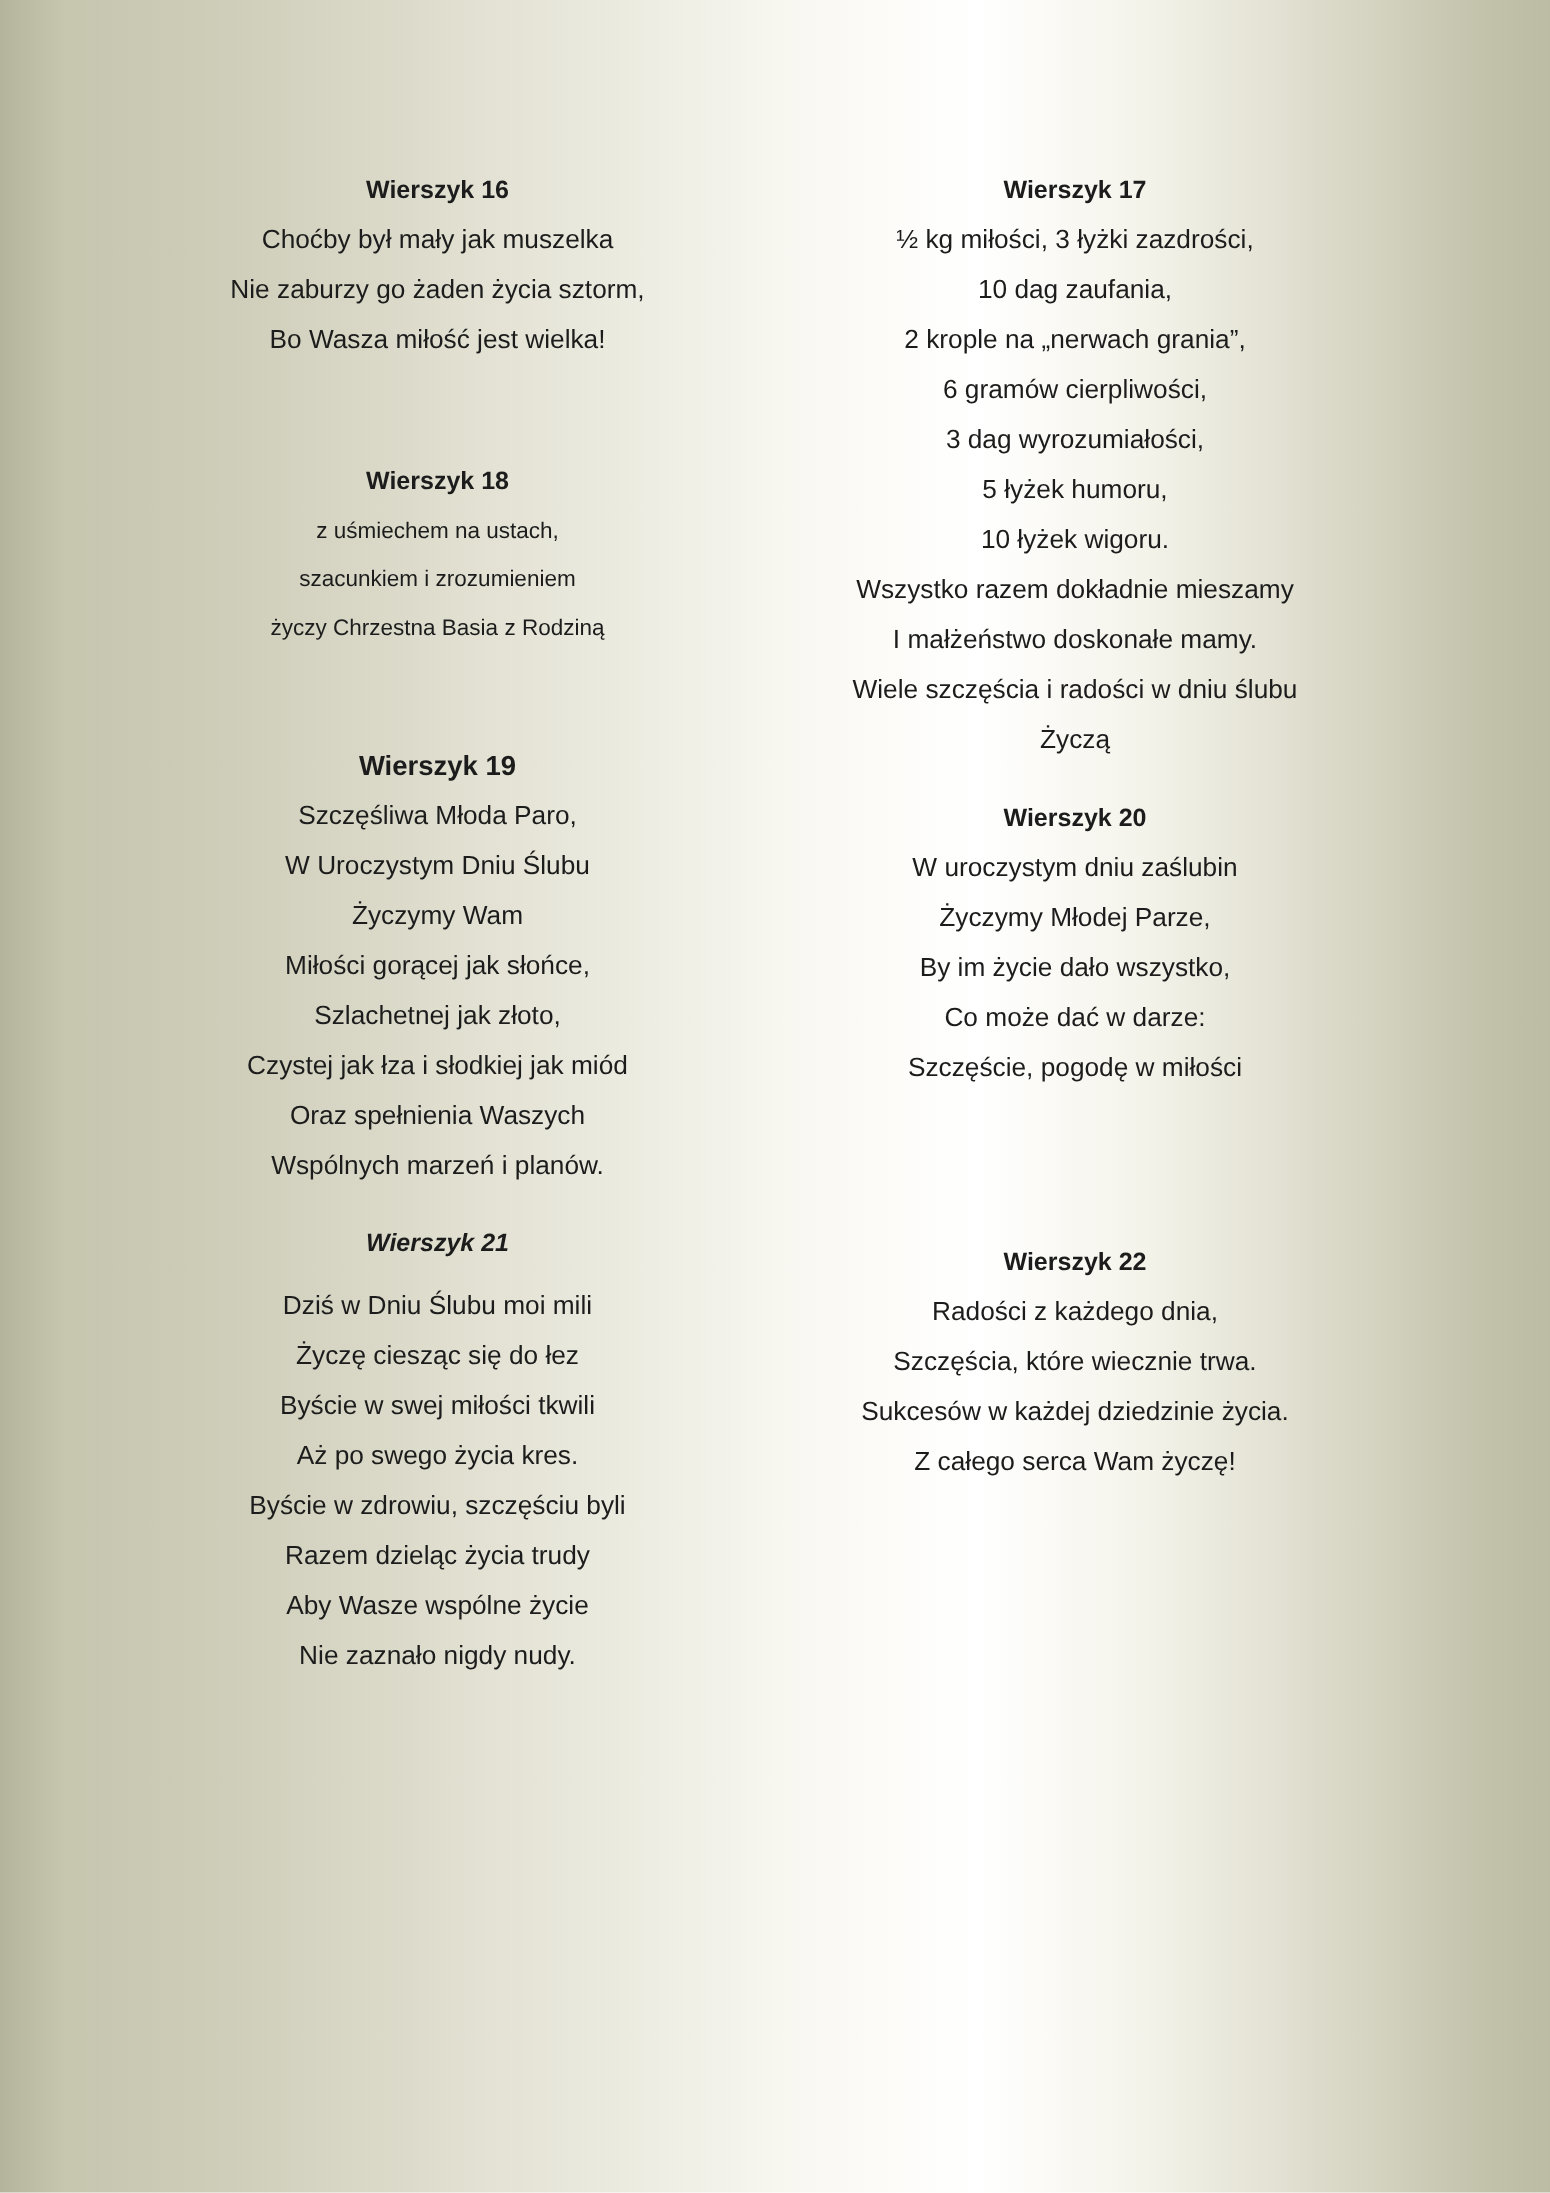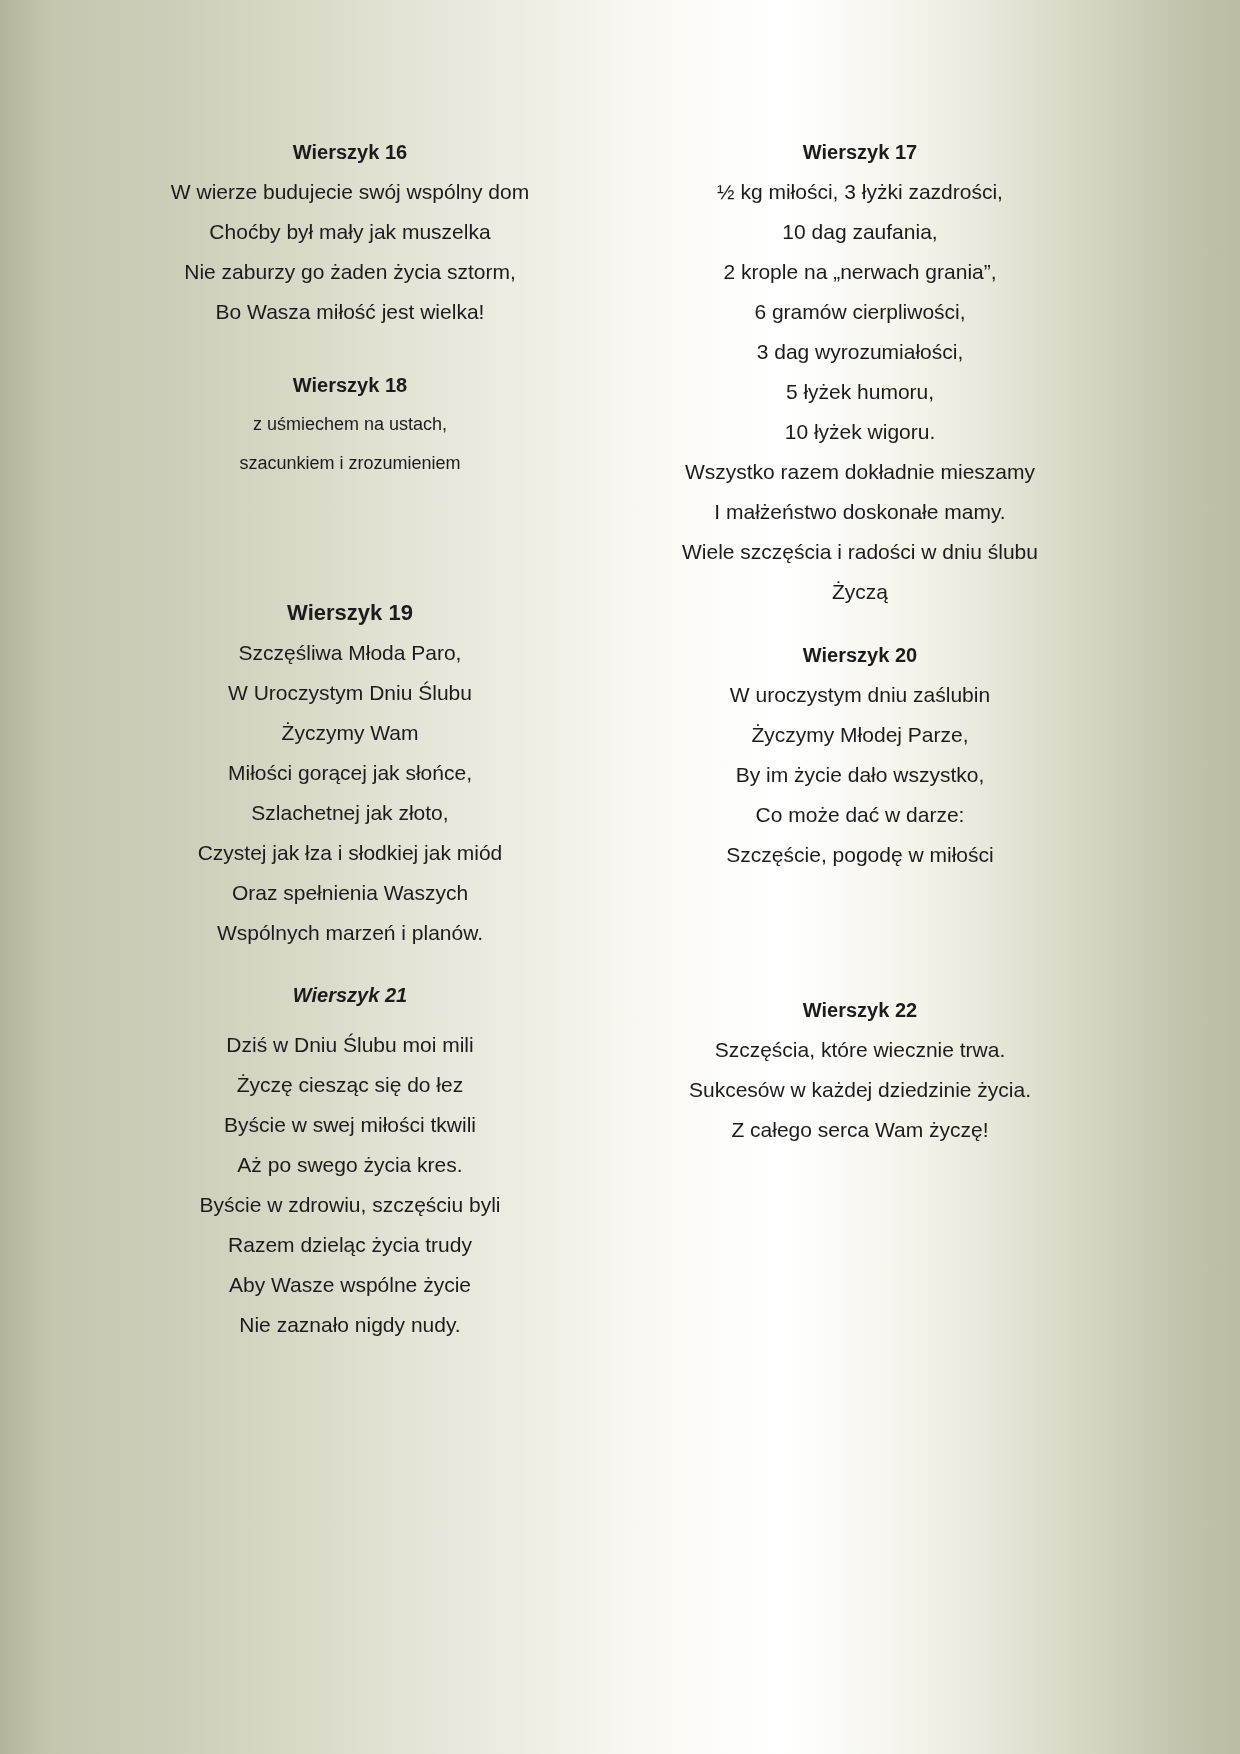--- a/index.html
+++ b/index.html
@@ -63,29 +63,29 @@
   .col-left  .poem:nth-of-type(4) .poem-title { margin-bottom: 10px; font-style: italic; }
   .col-right .poem:nth-of-type(3) .poem-title { margin-bottom: 0; }
 </style>
 </head>
 <body>
 
 <main>
   <div class="column col-left">
       <article class="poem">
         <div class="poem-title">Wierszyk 16</div>
-        <div class="poem-line">W wierze budujecie swój wspólny dom</div>
         <div class="poem-line">Choćby był mały jak muszelka</div>
         <div class="poem-line">Nie zaburzy go żaden życia sztorm,</div>
         <div class="poem-line">Bo Wasza miłość jest wielka!</div>
       </article>
       <article class="poem">
         <div class="poem-title">Wierszyk 18</div>
         <div class="poem-line">z uśmiechem na ustach,</div>
         <div class="poem-line">szacunkiem i zrozumieniem</div>
+        <div class="poem-line">życzy Chrzestna Basia z Rodziną</div>
       </article>
       <article class="poem">
         <div class="poem-title">Wierszyk 19</div>
         <div class="poem-line">Szczęśliwa Młoda Paro,</div>
         <div class="poem-line">W Uroczystym Dniu Ślubu</div>
         <div class="poem-line">Życzymy Wam</div>
         <div class="poem-line">Miłości gorącej jak słońce,</div>
         <div class="poem-line">Szlachetnej jak złoto,</div>
         <div class="poem-line">Czystej jak łza i słodkiej jak miód</div>
         <div class="poem-line">Oraz spełnienia Waszych</div>
@@ -121,18 +121,19 @@
       <article class="poem">
         <div class="poem-title">Wierszyk 20</div>
         <div class="poem-line">W uroczystym dniu zaślubin</div>
         <div class="poem-line">Życzymy Młodej Parze,</div>
         <div class="poem-line">By im życie dało wszystko,</div>
         <div class="poem-line">Co może dać w darze:</div>
         <div class="poem-line">Szczęście, pogodę w miłości</div>
       </article>
       <article class="poem">
         <div class="poem-title">Wierszyk 22</div>
+        <div class="poem-line">Radości z każdego dnia,</div>
         <div class="poem-line">Szczęścia, które wiecznie trwa.</div>
         <div class="poem-line">Sukcesów w każdej dziedzinie życia.</div>
         <div class="poem-line">Z całego serca Wam życzę!</div>
       </article>
     </div>
 </main>
 
 </body></html>

